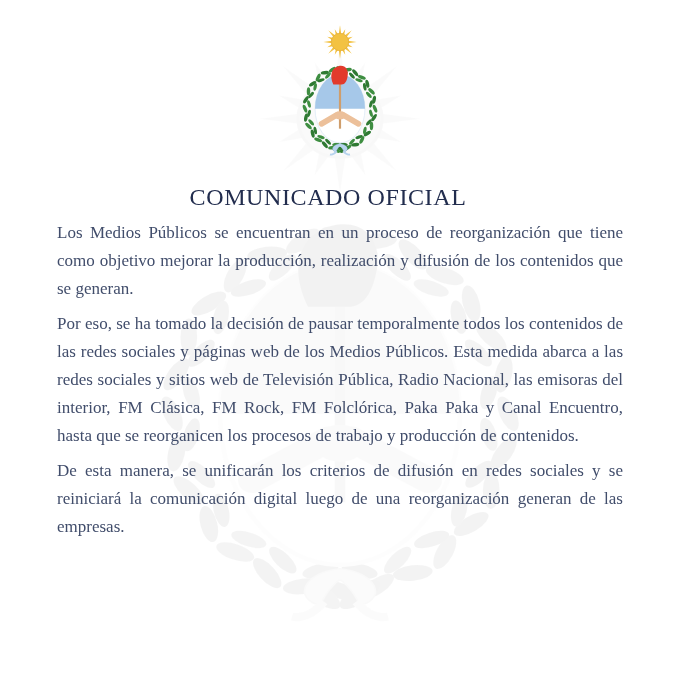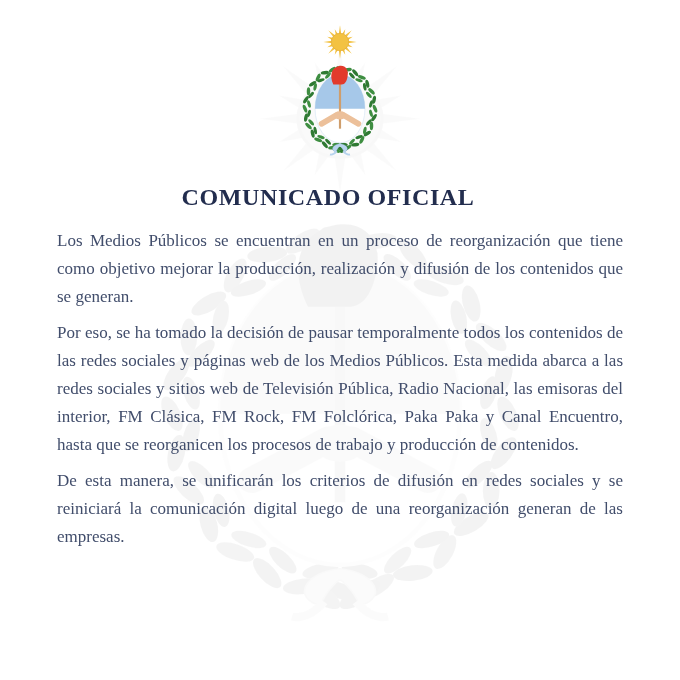--- a/index.html
+++ b/index.html
@@ -5,24 +5,24 @@
   html,body{margin:0;padding:0}
   body{
     width:680px;height:680px;background:#ffffff;position:relative;overflow:hidden;
     font-family:"Liberation Serif","DejaVu Serif",serif;
   }
   .page{position:absolute;inset:0;background:#ffffff}
   .watermark{position:absolute;left:100px;top:45px;width:480px;height:590px;
     opacity:.07;filter:grayscale(100%);z-index:0;pointer-events:none}
   .coa-main{position:absolute;left:290px;top:24px;width:100px;height:136px;z-index:1}
   .title{position:absolute;top:184px;left:0;width:656px;margin:0;text-align:center;
-    font-size:24px;font-weight:700;color:#222d4e;letter-spacing:.6px;z-index:2}
+    font-size:24px;font-weight:400;color:#222d4e;letter-spacing:.6px;z-index:2}
   .paras{position:absolute;left:57px;top:219px;width:566px;z-index:2;
     color:#414d6b;font-size:17px;line-height:28px;text-align:justify;text-justify:inter-word}
-  .paras p{margin:8px 0 7px 0}
+  .paras p{margin:0 0 7px 0}
   .logos{position:absolute;left:0;top:575px;width:680px;height:90px;z-index:2}
 </style>
 </head>
 <body>
 
 <svg width="0" height="0" style="position:absolute" aria-hidden="true">
   <defs>
     <symbol id="coa" viewBox="0 0 120 160">
       <g transform="translate(60,20)">
         <g id="sun-rays">

